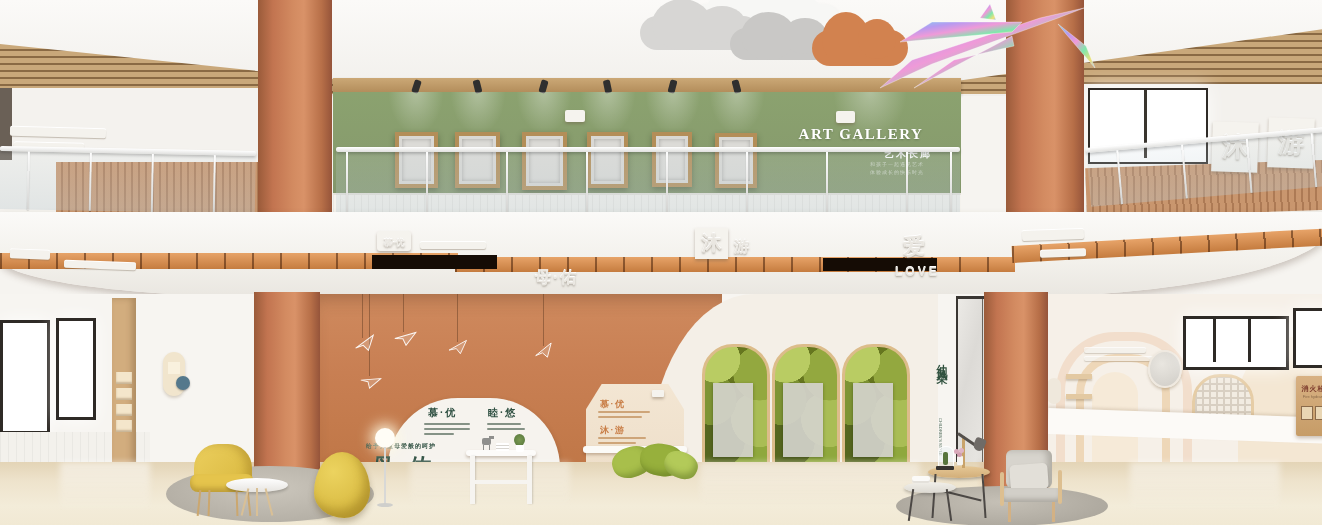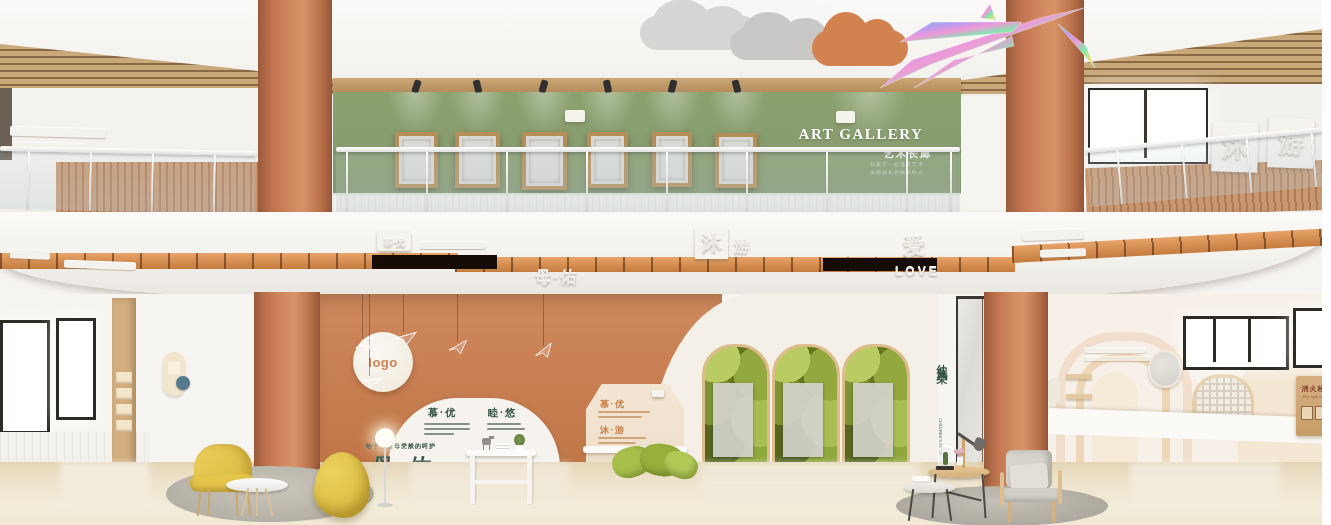--- a/index.html
+++ b/index.html
@@ -179,23 +179,20 @@
   <div class="a" style="left:116px;top:372px;width:16px;height:12px;background:#f4e6cb;box-shadow:inset 0 -2px 2px rgba(120,90,50,.35);"></div>
   <div class="a" style="left:116px;top:388px;width:16px;height:12px;background:#f4e6cb;box-shadow:inset 0 -2px 2px rgba(120,90,50,.35);"></div>
   <div class="a" style="left:116px;top:404px;width:16px;height:12px;background:#f4e6cb;box-shadow:inset 0 -2px 2px rgba(120,90,50,.35);"></div>
   <div class="a" style="left:116px;top:420px;width:16px;height:12px;background:#f4e6cb;box-shadow:inset 0 -2px 2px rgba(120,90,50,.35);"></div>
   <div class="a" style="left:163px;top:352px;width:22px;height:44px;border-radius:11px;background:#f1e5cd;box-shadow:0 2px 3px rgba(120,95,60,.25);"></div>
   <div class="a" style="left:168px;top:362px;width:12px;height:12px;background:#f9f1de;"></div>
   <div class="a" style="left:176px;top:376px;width:14px;height:14px;border-radius:50%;background:#54788c;box-shadow:0 1px 2px rgba(0,0,0,.3);"></div>
 
   <div class="a" style="left:320px;top:294px;width:402px;height:174px;background:linear-gradient(180deg,#cf8a5e,#c87f53 45%,#c07747);box-shadow:inset 0 14px 18px -10px rgba(70,40,20,.3);"></div>
   <div class="a" style="left:648px;top:294px;width:290px;height:174px;background:#f4efe7;border-top-left-radius:110px 180px;"></div>
-  <div class="a" style="left:353px;top:332px;width:60px;height:60px;border-radius:50%;background:radial-gradient(circle at 40% 35%,#fbf8f2,#efe8da);box-shadow:0 3px 5px rgba(100,60,30,.35);text-align:center;line-height:60px;">
-    <span style="font-size:13px;font-weight:bold;color:#ce8256;letter-spacing:.5px;">logo</span>
-  </div>
   <div class="a" style="left:362px;top:294px;width:1px;height:44px;background:rgba(90,55,30,.45);"></div>
   <div class="a" style="left:403px;top:294px;width:1px;height:38px;background:rgba(90,55,30,.45);"></div>
   <div class="a" style="left:457px;top:294px;width:1px;height:48px;background:rgba(90,55,30,.45);"></div>
   <div class="a" style="left:369px;top:294px;width:1px;height:82px;background:rgba(90,55,30,.45);"></div>
   <div class="a" style="left:543px;top:294px;width:1px;height:52px;background:rgba(90,55,30,.45);"></div>
   <svg class="a" style="left:354px;top:336px;transform:rotate(-12deg);" width="22" height="16" viewBox="0 0 22 16">
       <path d="M1,10 L21,1 L13,15 L9,9 Z" fill="rgba(255,255,255,.18)" stroke="rgba(255,255,255,.9)" stroke-width="1"></path>
     </svg>
   <svg class="a" style="left:394px;top:330px;transform:rotate(8deg);" width="22" height="16" viewBox="0 0 22 16">
       <path d="M1,10 L21,1 L13,15 L9,9 Z" fill="rgba(255,255,255,.18)" stroke="rgba(255,255,255,.9)" stroke-width="1"></path>

